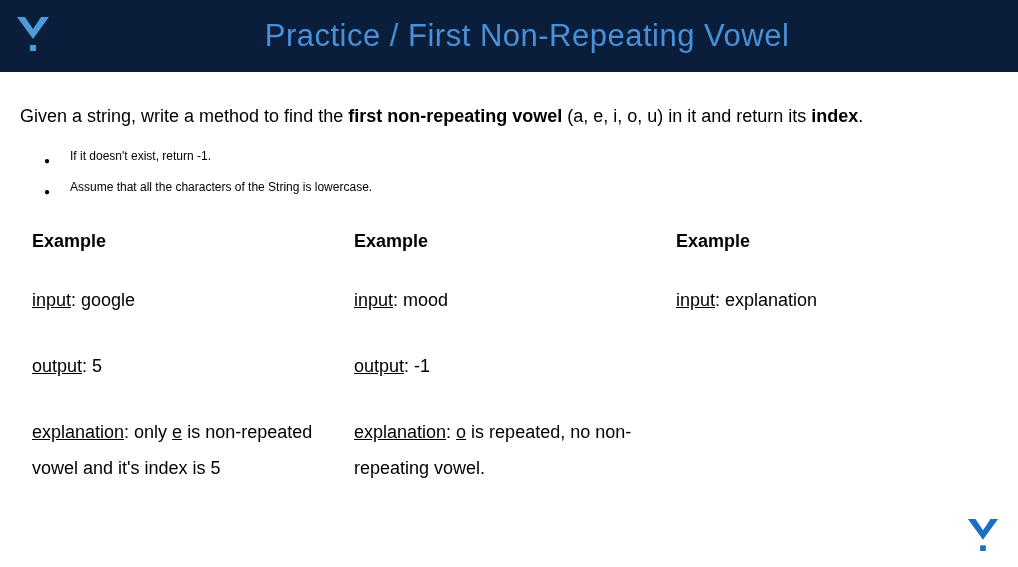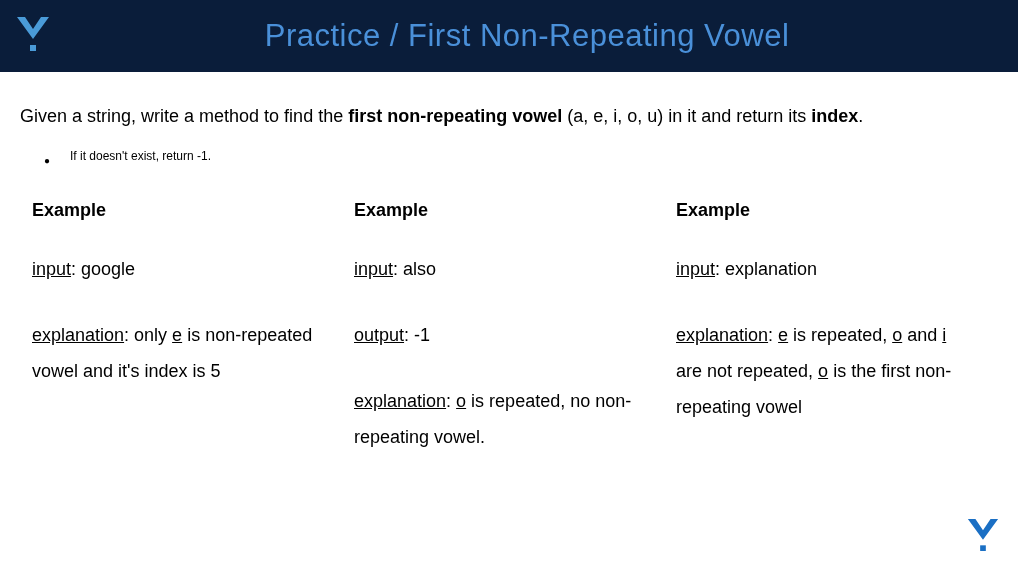--- a/index.html
+++ b/index.html
@@ -114,55 +114,56 @@
   <div class="title">Practice / First Non-Repeating Vowel</div>
 </div>
 
 <div class="content">
   <p class="intro">
     <span>Given a string, write a method to find the </span><span class="bold">first non-repeating vowel</span><span> (a, e, i, o, u) in it and return its </span><span class="bold">index</span><span>.</span>
   </p>
 
   <ul>
     <li>If it doesn't exist, return -1.</li>
+    <li>Assume that all the characters of the String is lowercase.</li>
   </ul>
 
   <div class="examples">
 
     <div class="example">
       <div class="example-label">Example</div>
       <div class="example-line">
         <span class="u">input</span><span>: google</span>
       </div>
       <div class="example-line">
+        <span class="u">output</span><span>: 5</span>
+      </div>
+      <div class="example-line">
         <span class="u">explanation</span><span>: only </span><span class="u">e</span><span> is non-repeated vowel and it's index is 5</span>
       </div>
     </div>
 
     <div class="example">
       <div class="example-label">Example</div>
       <div class="example-line">
-        <span class="u">input</span><span>: also</span>
+        <span class="u">input</span><span>: mood</span>
       </div>
       <div class="example-line">
         <span class="u">output</span><span>: -1</span>
       </div>
       <div class="example-line">
         <span class="u">explanation</span><span>: </span><span class="u">o</span><span> is repeated, no non-repeating vowel.</span>
       </div>
     </div>
 
     <div class="example">
       <div class="example-label">Example</div>
       <div class="example-line">
         <span class="u">input</span><span>: explanation</span>
       </div>
-      <div class="example-line">
-        <span class="u">explanation</span><span>: </span><span class="u">e</span><span> is repeated, </span><span class="u">o</span><span> and </span><span class="u">i</span><span> are not repeated, </span><span class="u">o</span><span> is the first non-repeating vowel</span>
-      </div>
     </div>
 
   </div>
 </div>
 
 <div class="footer-logo">
   <svg viewBox="0 0 36 42">
     <path d="M 2 2 L 18 24 L 34 2 L 26 2 L 18 14 L 10 2 Z" fill="#1a6fc4"></path>
     <rect x="15" y="30" width="6" height="6" fill="#1a6fc4"></rect>
   </svg>

